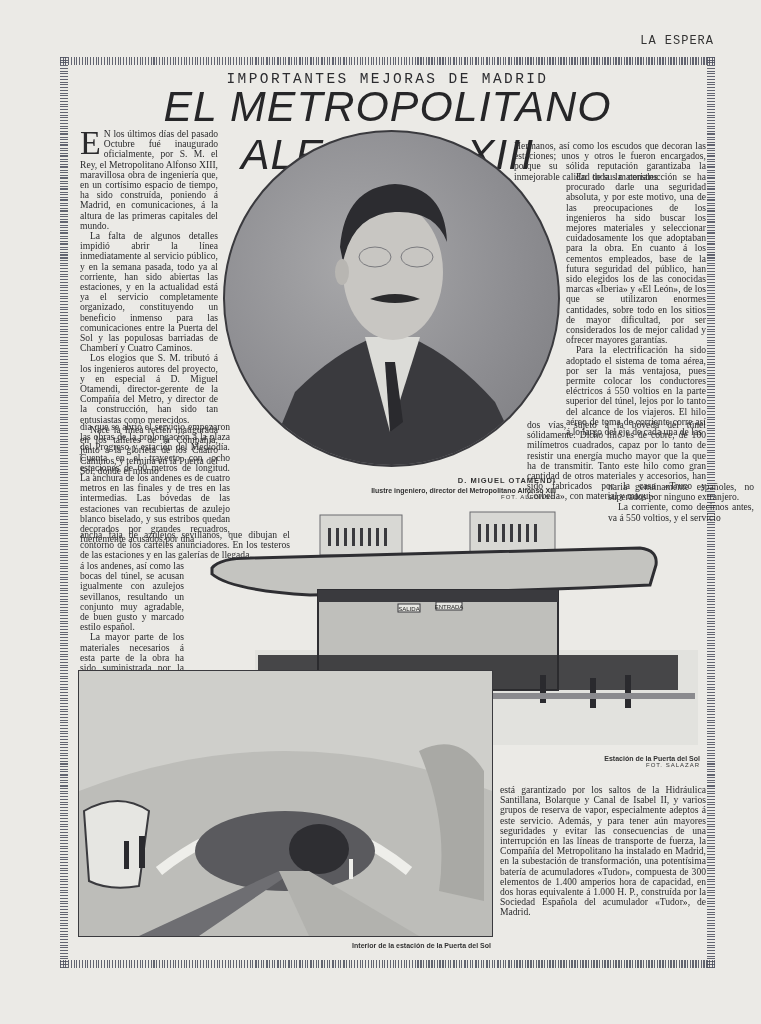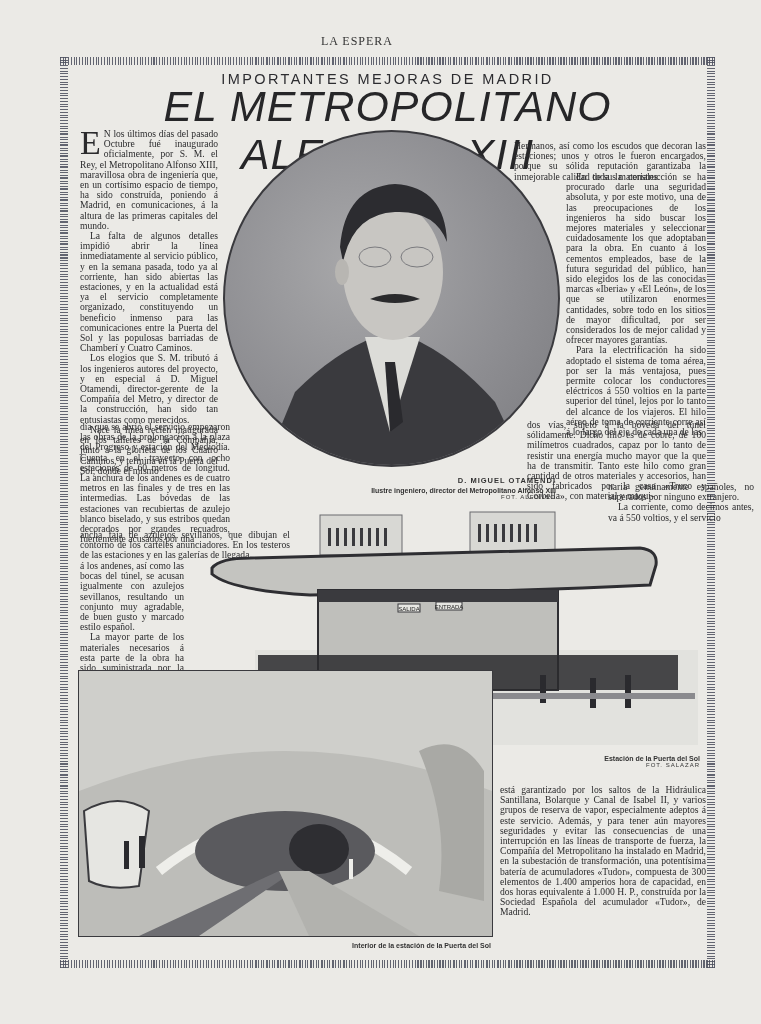--- a/index.html
+++ b/index.html
@@ -1,23 +1,23 @@
 <!DOCTYPE html>
 <html><head>
 <meta charset="utf-8">
 <style>
   html,body{margin:0;padding:0;}
   body{width:761px;height:1024px;background:#ebeae6;position:relative;overflow:hidden;font-family:"Liberation Serif",serif;color:#2a2a2c;}
-  .masthead{position:absolute;top:34px;left:0;width:714px;text-align:center;font-family:Liberation Serif, serif;font-size:12px;letter-spacing:1px;color:#333;}
+  .masthead{position:absolute;top:34px;left:0;width:714px;text-align:right;font-family:Liberation Mono, monospace;font-size:12px;letter-spacing:1px;color:#333;}
   .frame{position:absolute;left:60px;top:57px;width:655px;height:911px;box-sizing:border-box;}
   .border-top,.border-bottom{position:absolute;left:0;width:100%;height:8px;background-image:repeating-linear-gradient(90deg,#4a4d5c 0 1px,transparent 1px 3px,#4a4d5c 3px 4px,transparent 4px 5.5px);opacity:.85;}
   .border-top{top:0;} .border-bottom{bottom:0;}
   .border-left,.border-right{position:absolute;top:0;height:100%;width:8px;background-image:repeating-linear-gradient(0deg,#4a4d5c 0 1px,transparent 1px 3px,#4a4d5c 3px 4px,transparent 4px 5.5px);opacity:.85;}
   .border-left{left:0;} .border-right{right:0;}
-  .kicker{position:absolute;top:14px;left:0;width:100%;text-align:center;font-family:Liberation Sans, sans-serif;font-size:14.5px;letter-spacing:2.4px;color:#2c2c30;}
+  .kicker{position:absolute;top:14px;left:0;width:100%;text-align:center;font-family:Liberation Mono, monospace;font-size:14.5px;letter-spacing:2.4px;color:#2c2c30;}
   .headline{position:absolute;top:26px;left:0;width:100%;text-align:center;font-family:"Liberation Sans",sans-serif;font-style:italic;font-size:42px;font-weight:300;letter-spacing:1px;color:#262628;transform:scaleX(1.02);}
   .col{position:absolute;font-size:9.6px;line-height:10.2px;text-align:justify;color:#2b2b2d;}
   .col p{margin:0;text-indent:10px;}
   .col p.first{text-indent:0;}
   .dropcap{float:left;font-size:34px;line-height:26px;margin:1px 3px 0 0;font-family:"Liberation Serif",serif;}
   .portrait{position:absolute;left:223px;top:130px;width:333px;height:333px;border-radius:50%;border:2px solid #3a3a3e;overflow:hidden;background:radial-gradient(circle at 40% 40%,#a8a8aa 0,#8e8e92 55%,#7a7a7e 100%);}
   .caption{position:absolute;text-align:right;font-family:"Liberation Sans",sans-serif;font-weight:bold;color:#333;}
   .credit{font-weight:normal;font-size:6px;letter-spacing:1px;}
   .photo{position:absolute;overflow:hidden;}
 </style>

